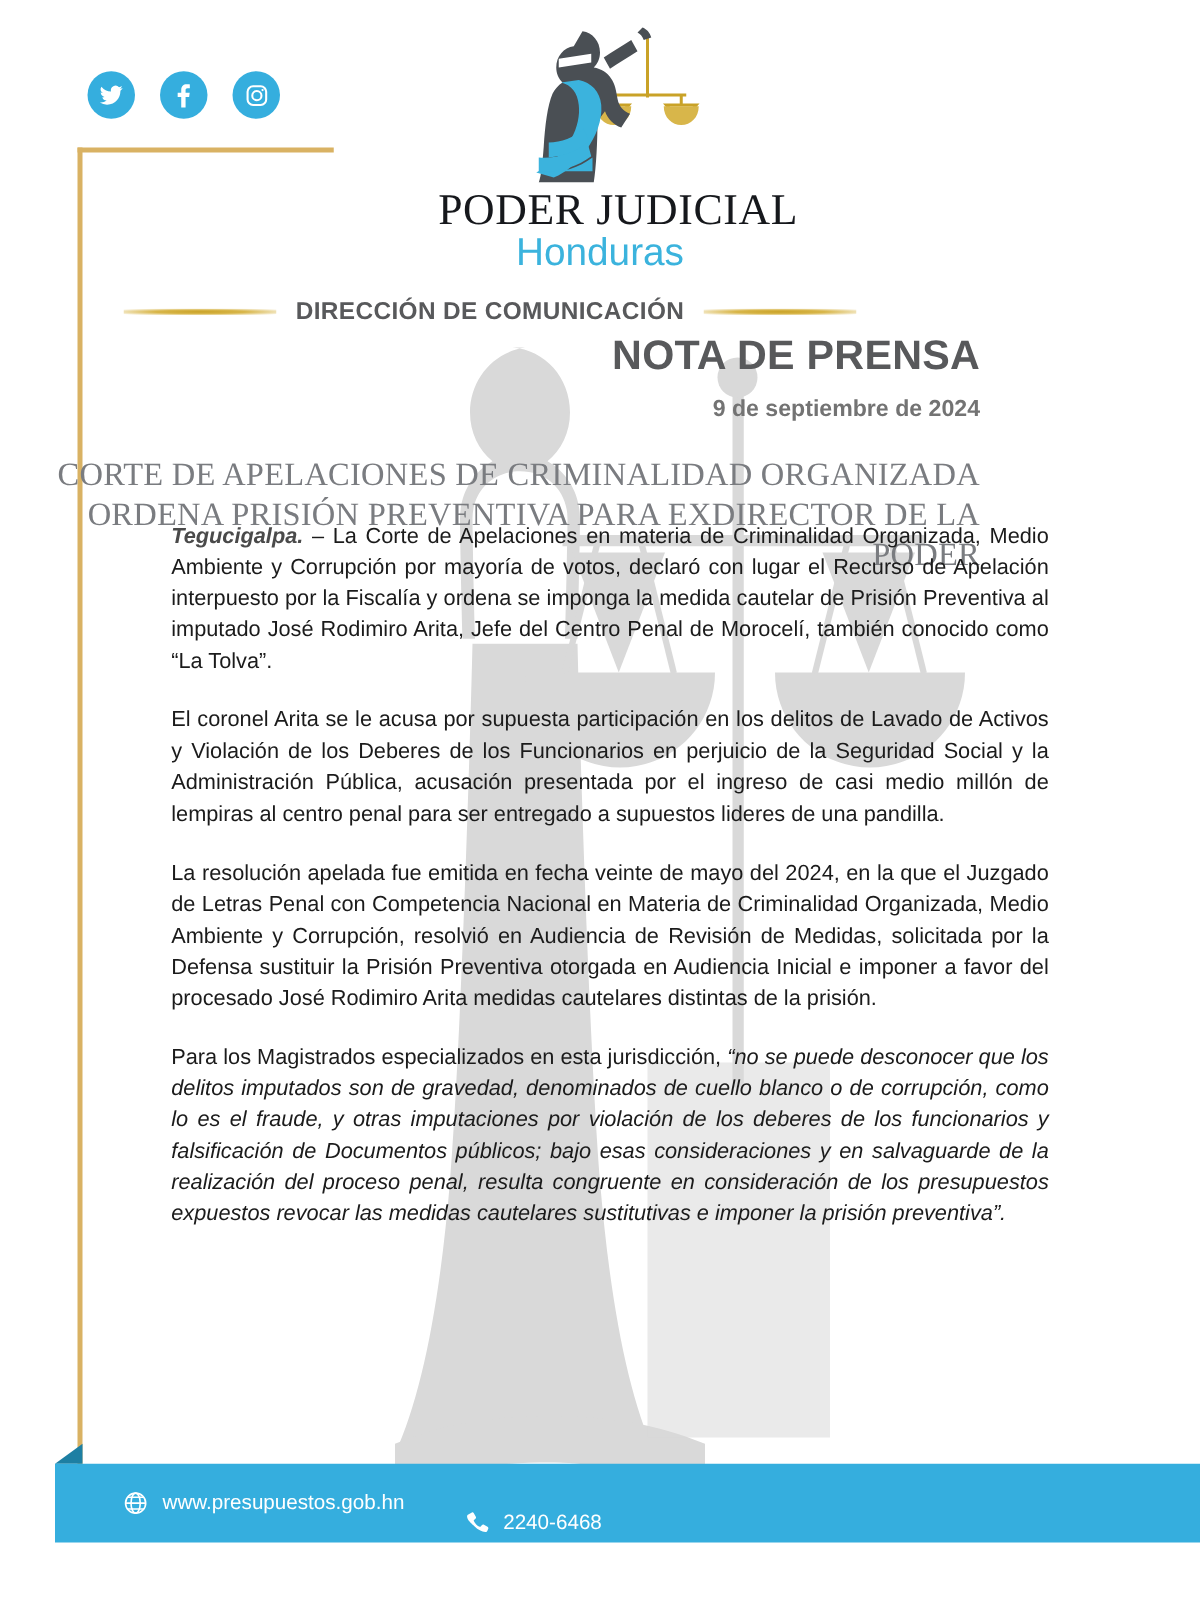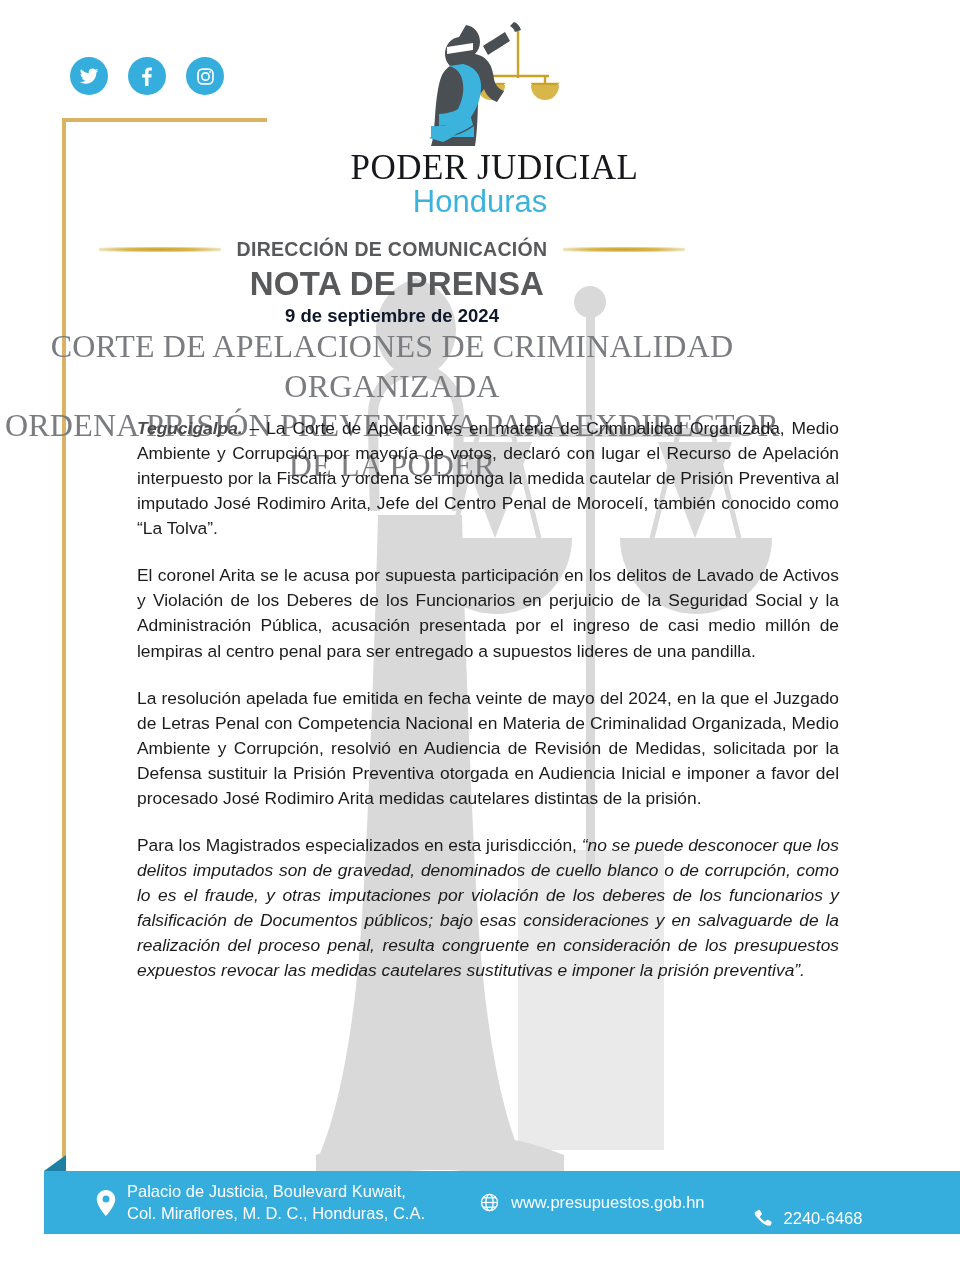--- a/index.html
+++ b/index.html
@@ -89,21 +89,21 @@
     line-height: 1.1;
     margin-top: -2px;
   }
 
   
   .hdr {
     position: absolute;
     left: 0;
     top: 238px;
     width: 784px;
-    text-align: center;
+    text-align: right;
     z-index: 3;
   }
   .hdr-row {
     display: flex;
     align-items: center;
     justify-content: center;
     gap: 16px;
   }
   .rule {
     width: 122px;
@@ -121,29 +121,29 @@
     font-size: 33px;
     font-weight: bold;
     color: #58595b;
     letter-spacing: 0.2px;
     margin-top: 4px;
     padding-left: 10px;
   }
   .fecha {
     font-size: 18.5px;
     font-weight: bold;
-    color: #0f172a;
-    margin-top: 2px;
+    color: #737373;
+    margin-top: 13px;
   }
   .headline {
     font-family: "Liberation Serif", serif;
-    font-size: 32px;
+    font-size: 26px;
     color: #7a7c80;
     line-height: 1.24;
-    margin-top: 0;
+    margin-top: 26px;
     letter-spacing: 0.2px;
   }
 
   
   .body-copy {
     position: absolute;
     left: 137px;
     top: 416px;
     width: 702px;
     z-index: 3;
@@ -314,29 +314,20 @@
     <p class="para"><span class="place">Tegucigalpa.</span><span> – </span><span>La Corte de Apelaciones en materia de Criminalidad Organizada, Medio Ambiente y Corrupción por mayoría de votos, declaró con lugar el Recurso de Apelación interpuesto por la Fiscalía y ordena se imponga la medida cautelar de Prisión Preventiva al imputado José Rodimiro Arita, Jefe del Centro Penal de Morocelí, también conocido como “La Tolva”.</span></p>
     <p class="para">El coronel Arita se le acusa por supuesta participación en los delitos de Lavado de Activos y Violación de los Deberes de los Funcionarios en perjuicio de la Seguridad Social y la Administración Pública, acusación presentada por el ingreso de casi medio millón de lempiras al centro penal para ser entregado a supuestos lideres de una pandilla.</p>
     <p class="para">La resolución apelada fue emitida en fecha veinte de mayo del 2024, en la que el Juzgado de Letras Penal con Competencia Nacional en Materia de Criminalidad Organizada, Medio Ambiente y Corrupción, resolvió en Audiencia de Revisión de Medidas, solicitada por la Defensa sustituir la Prisión Preventiva otorgada en Audiencia Inicial e imponer a favor del procesado José Rodimiro Arita medidas cautelares distintas de la prisión.</p>
     <p class="para"><span>Para los Magistrados especializados en esta jurisdicción, </span><span class="quote">“no se puede desconocer que los delitos imputados son de gravedad, denominados de cuello blanco o de corrupción, como lo es el fraude, y otras imputaciones por violación de los deberes de los funcionarios y falsificación de Documentos públicos; bajo esas consideraciones y en salvaguarde de la realización del proceso penal, resulta congruente en consideración de los presupuestos expuestos revocar las medidas cautelares sustitutivas e imponer la prisión preventiva”.</span></p>
   </div>
 
   <div class="footer">
     <div class="footer-fold"></div>
     <div class="footer-bar"></div>
     <div class="footer-inner">
-      <div class="f-item f-addr">
-        <span class="f-ic">
-          <svg width="20" height="26" viewBox="0 0 20 26" fill="#ffffff">
-              <path d="M10 0C4.9 0 .8 4.1.8 9.2.8 16.1 10 26 10 26s9.2-9.9 9.2-16.8C19.2 4.1 15.1 0 10 0zm0 12.6a3.5 3.5 0 1 1 0-7 3.5 3.5 0 0 1 0 7z"></path>
-            </svg>
-        </span>
-        <span class="f-txt">Palacio de Justicia, Boulevard Kuwait,
-Col. Miraflores, M. D. C., Honduras, C.A.</span>
-      </div>
       <div class="f-item f-web">
         <span class="f-ic">
           <svg width="21" height="21" viewBox="0 0 24 24" fill="none" stroke="#ffffff" stroke-width="1.5">
             <circle cx="12" cy="12" r="9.2"></circle>
             <ellipse cx="12" cy="12" rx="4.2" ry="9.2"></ellipse>
             <line x1="2.8" y1="12" x2="21.2" y2="12"></line>
             <line x1="4.6" y1="6.6" x2="19.4" y2="6.6"></line>
             <line x1="4.6" y1="17.4" x2="19.4" y2="17.4"></line>
           </svg>
         </span>

